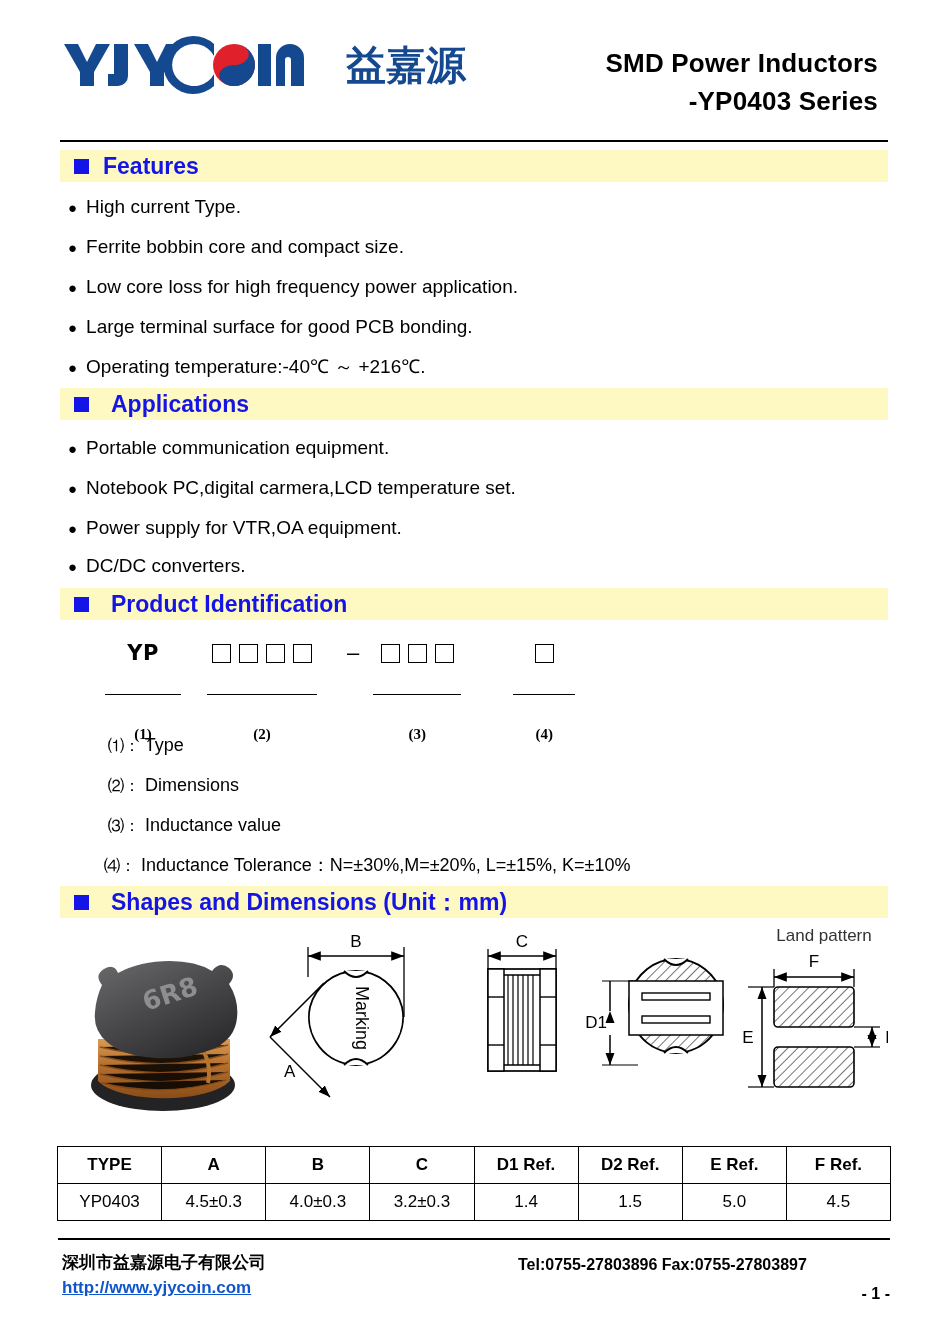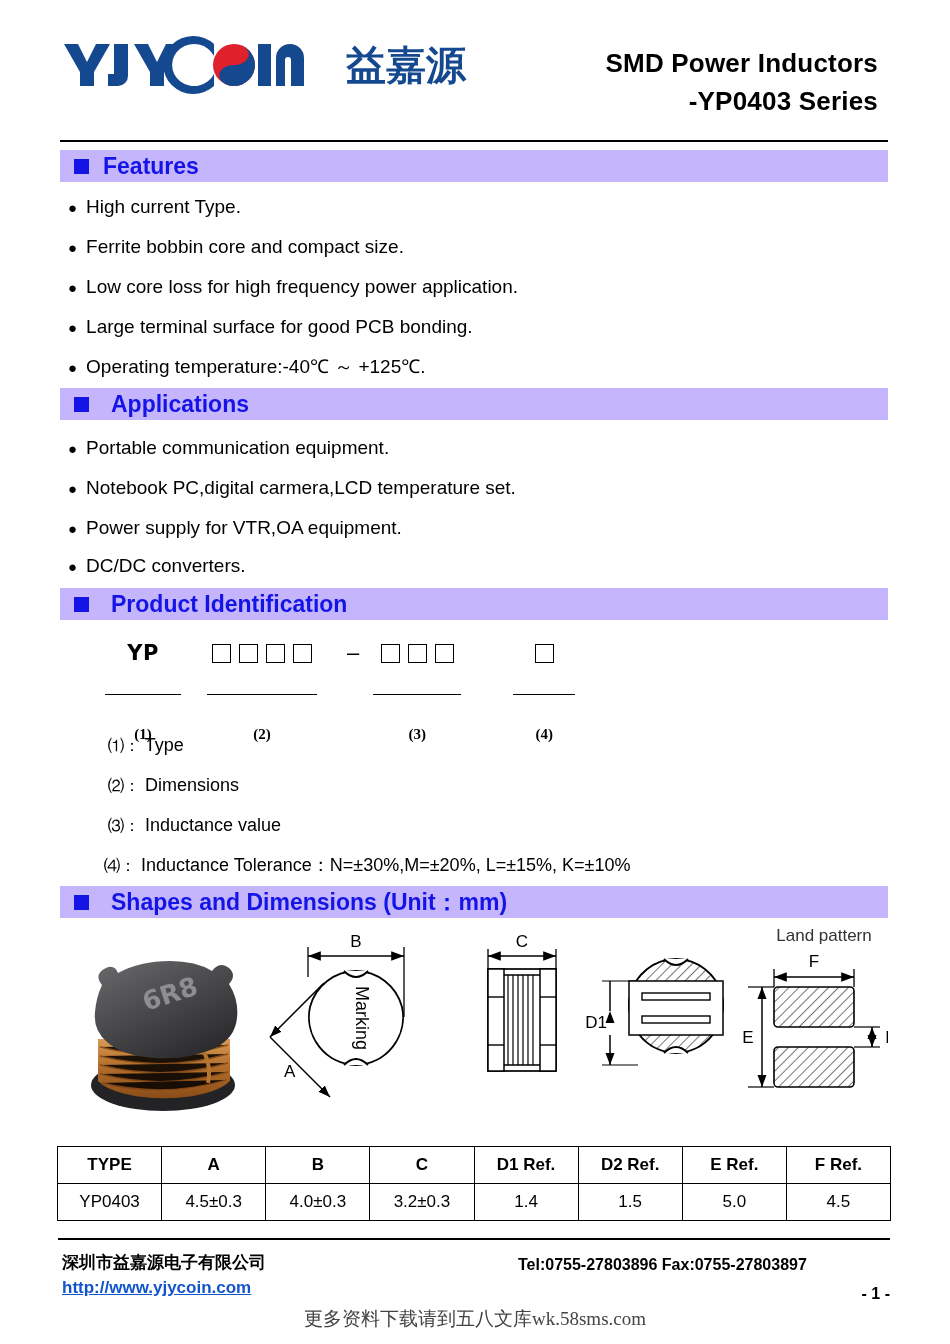--- a/index.html
+++ b/index.html
@@ -52,21 +52,21 @@
     width: 828px;
     border-top: 2.5px solid #000;
   }
 
   
   .secbar {
     position: absolute;
     left: 60px;
     width: 828px;
     height: 32px;
-    background: #c4b5fd;
+    background: #fef9c3;
     display: flex;
     align-items: center;
   }
   .secbar .sq {
     display: inline-block;
     width: 15px; height: 15px;
     background: #1414e6;
     margin-left: 14px;
     margin-right: 14px;
     flex: none;
@@ -282,21 +282,21 @@
   <div class="bullet" style="top:276px;">
     <span class="dot">●</span>
     <span>Low core loss for high frequency power application.</span>
   </div>
   <div class="bullet" style="top:316px;">
     <span class="dot">●</span>
     <span>Large terminal surface for good PCB bonding.</span>
   </div>
   <div class="bullet" style="top:356px;">
     <span class="dot">●</span>
-    <span>Operating temperature:-40℃ ～ +125℃.</span>
+    <span>Operating temperature:-40℃ ～ +216℃.</span>
   </div>
 
   <div class="secbar" style="top:388px;">
     <span class="sq wide"></span>
     <span class="sectitle">Applications</span>
   </div>
 
   <div class="bullet" style="top:437px;">
     <span class="dot">●</span>
     <span>Portable communication equipment.</span>
@@ -560,15 +560,14 @@
   <div class="footer-left">
     <div>深圳市益嘉源电子有限公司</div>
     <a class="url" href="#">http://www.yjycoin.com</a>
   </div>
 
   <div class="footer-right">
     <span class="tels">Tel:0755-27803896   Fax:0755-27803897</span>
     <span class="pageno">- 1 -</span>
   </div>
 
-  <div class="watermark">更多资料下载请到五八文库wk.58sms.com</div>
 
 </div>
 
 </body></html>

